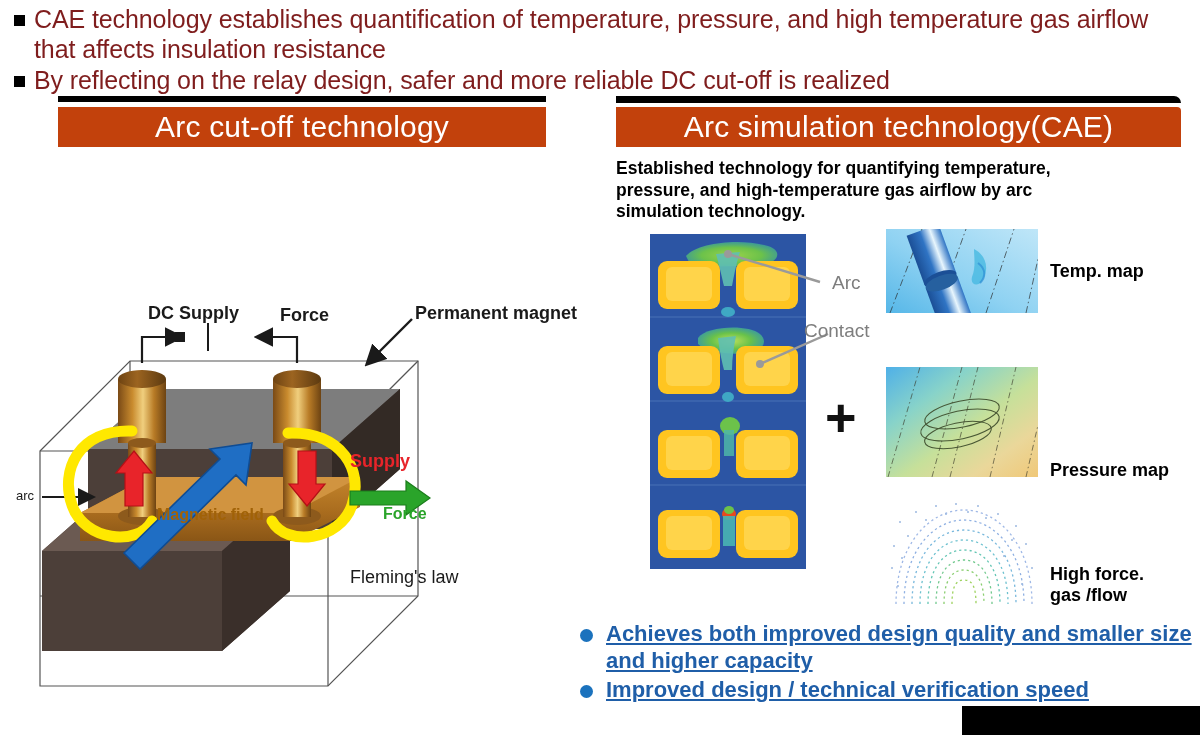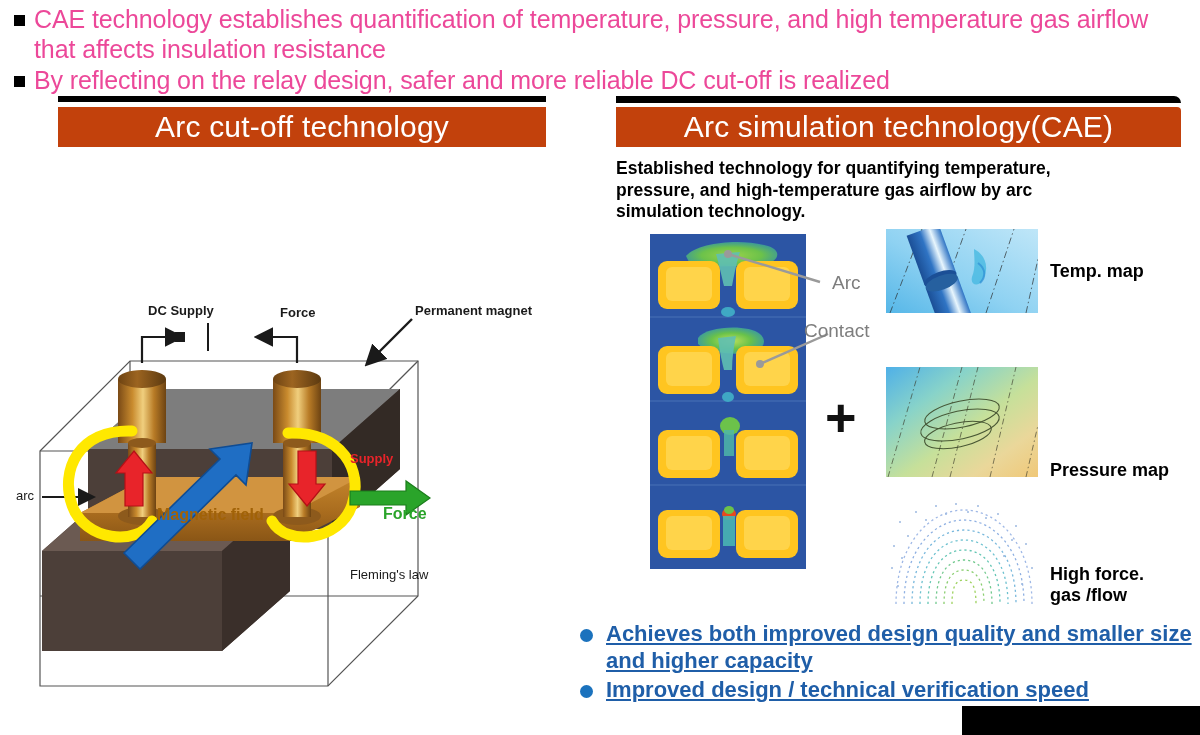--- a/index.html
+++ b/index.html
@@ -12,21 +12,21 @@
   .stage{position:absolute;left:0;top:0;width:1200px;height:735px;}
 
   
   .topbullets{position:absolute;left:14px;top:4px;width:1180px;}
   .tb-row{display:flex;align-items:flex-start;margin-bottom:1px;}
   .tb-mark{
     width:11px;height:11px;background:#000;flex:0 0 auto;
     margin-top:11px;margin-right:9px;
   }
   .tb-text{
-    font-size:25px;line-height:30px;font-weight:400;color:#ec4899;
+    font-size:25px;line-height:30px;font-weight:400;color:#7f1d1d;
     letter-spacing:-0.1px;
   }
 
   
   .panel{position:absolute;}
   .panel-left{left:0px;top:96px;width:600px;height:640px;}
   .panel-right{left:600px;top:96px;width:600px;height:640px;}
 
   .hdr-cap{position:absolute;height:6px;background:#000;}
   .hdr-bar{
@@ -45,21 +45,21 @@
 
   .body-text{
     position:absolute;font-size:17.5px;line-height:21.5px;
     font-weight:600;color:#000;
   }
   .lbody{left:52px;top:64px;width:520px;}
   .rbody{left:16px;top:62px;width:500px;}
 
   
   .diagram{position:absolute;left:20px;top:205px;width:580px;height:430px;}
-  .dlabel{position:absolute;font-size:13px;font-weight:700;color:#1a1a1a;white-space:nowrap;}
+  .dlabel{position:absolute;font-size:18px;font-weight:700;color:#1a1a1a;white-space:nowrap;}
   .dlabel.small{font-size:13px;font-weight:400;}
 
   
   .simbox{position:absolute;left:50px;top:138px;width:156px;height:335px;
           background:#2c55a4;overflow:hidden;}
   .simlabel{position:absolute;font-size:19px;color:#7e7e7e;font-weight:400;}
 
   .plus{position:absolute;left:225px;top:294px;font-size:54px;line-height:54px;font-weight:700;color:#111;}
 
   .map{position:absolute;width:152px;height:84px;overflow:hidden;}

